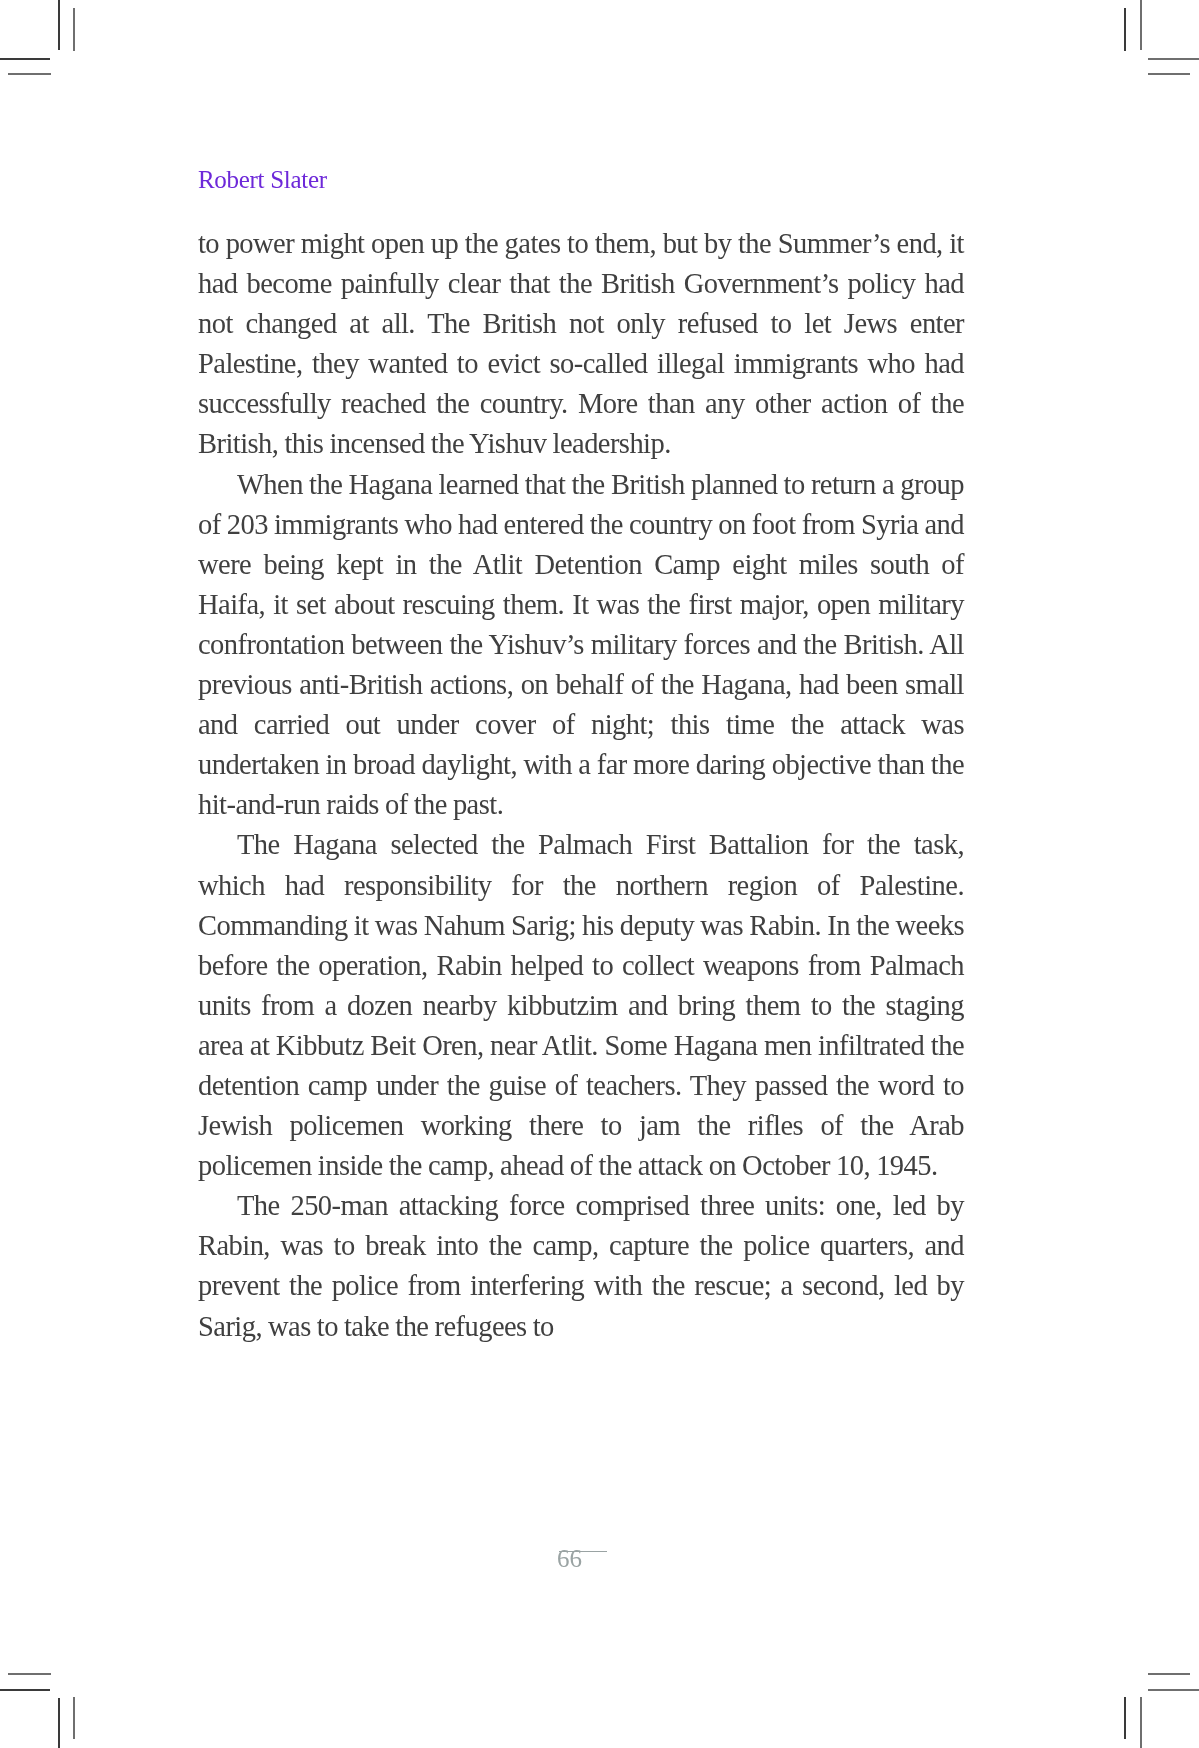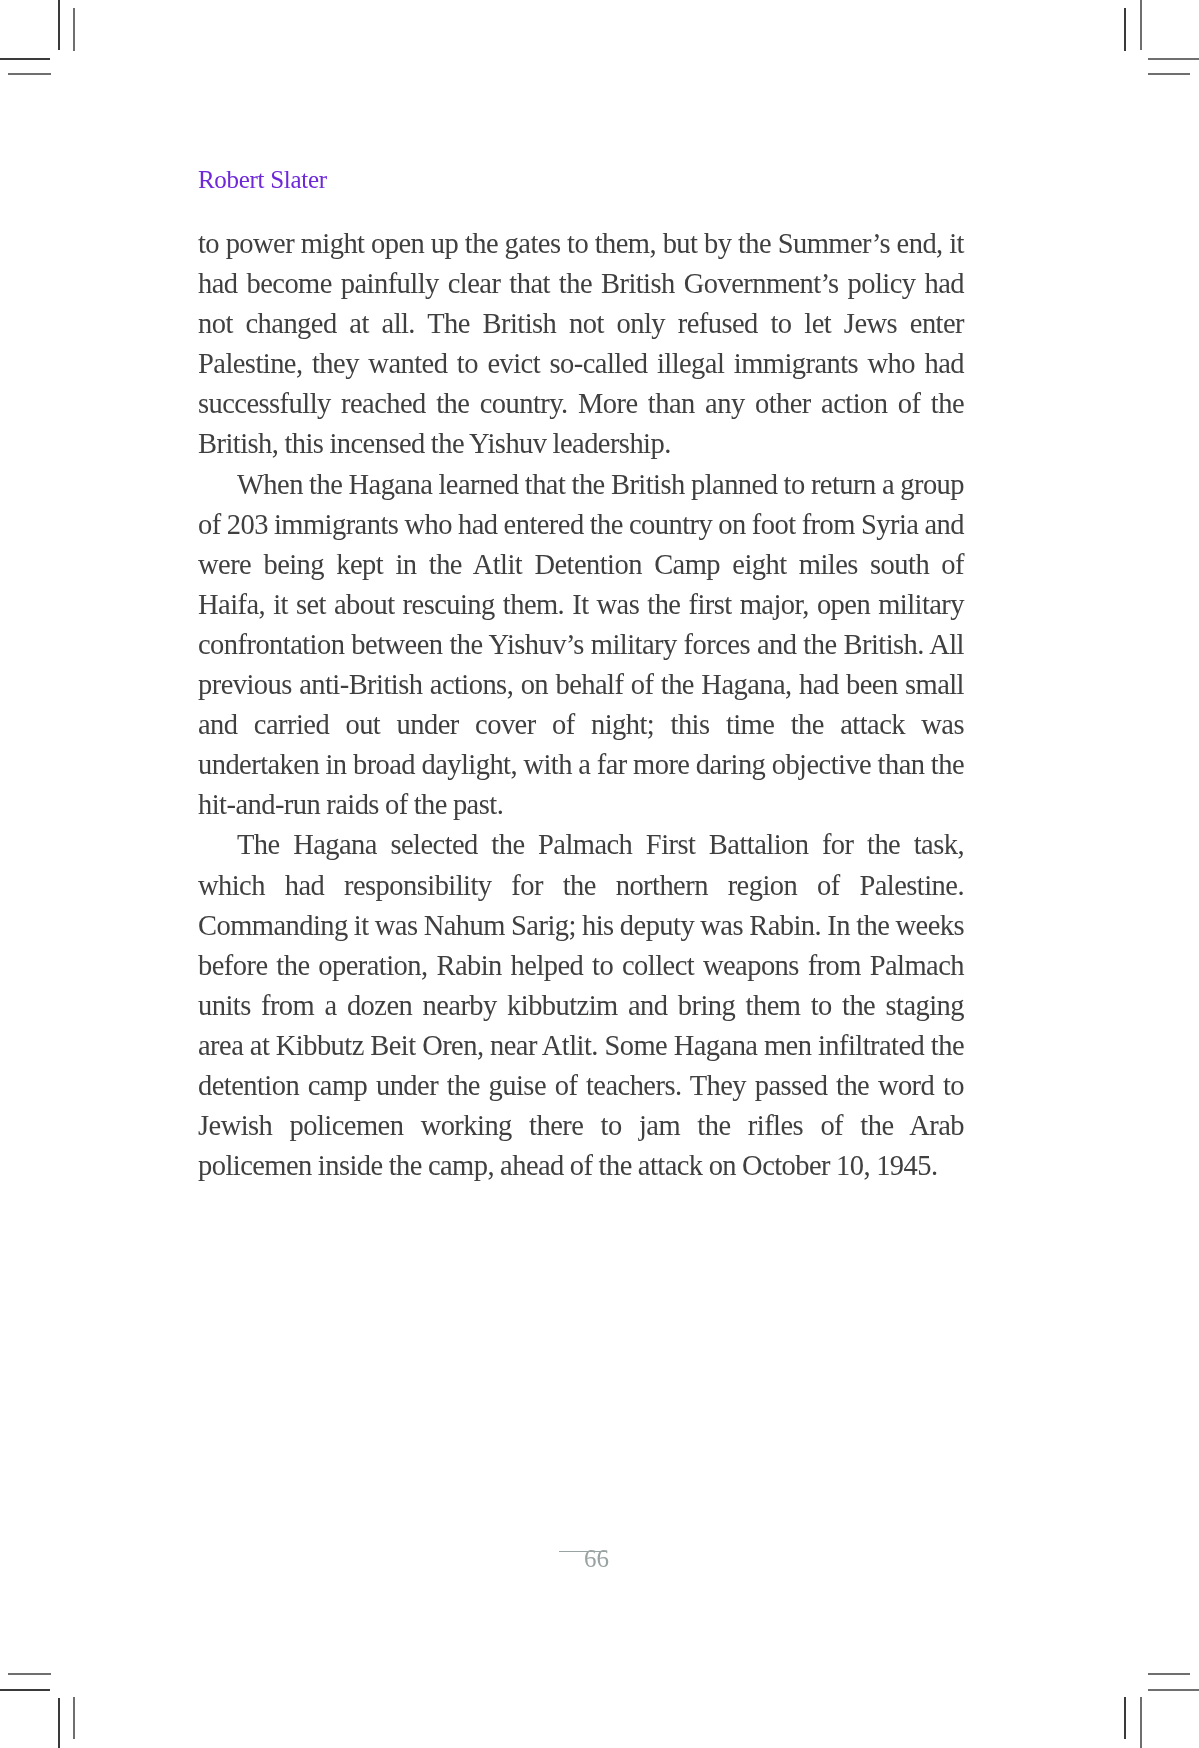--- a/index.html
+++ b/index.html
@@ -14,21 +14,21 @@
     .body-text {
       position: absolute; left: 198px; top: 224px; width: 766px;
       font-family: "Liberation Serif", serif; font-size: 28.5px;
       line-height: 40.1px; color: #404040; text-align: justify;
       letter-spacing: -0.55px; word-spacing: -0.5px;
     }
     .body-text p { margin: 0; }
     .body-text p.indent { text-indent: 39px; }
     .folio {
       position: absolute; left: 557px; top: 1545px; width: 52px;
-      text-align: right; font-family: "Liberation Serif", serif;
+      text-align: left; font-family: "Liberation Serif", serif;
       font-size: 25px; color: #9aa3a3;
     }
     .folio-rule { position: absolute; left: 559px; top: 1551px; width: 48px; height: 1px; background: #9aa3a3; }
   </style>
 </head>
 <body>
 
 <div class="mark dark" style="left:58px; top:0; width:2px; height:50px;"></div>
 <div class="mark" style="left:73px; top:8px; width:2px; height:43px;"></div>
 <div class="mark dark" style="left:0; top:58px; width:50px; height:2px;"></div>
@@ -48,16 +48,17 @@
 <div class="mark" style="left:1148px; top:1689px; width:51px; height:2px;"></div>
 <div class="mark dark" style="left:1124px; top:1697px; width:2px; height:42px;"></div>
 <div class="mark" style="left:1140px; top:1697px; width:2px; height:51px;"></div>
 
 <div class="running-head">Robert Slater</div>
 
 <div class="body-text">
   <p>to power might open up the gates to them, but by the Summer’s end, it had become painfully clear that the British Government’s policy had not changed at all. The British not only refused to let Jews enter Palestine, they wanted to evict so-called illegal immigrants who had successfully reached the country. More than any other action of the British, this incensed the Yishuv leadership.</p>
   <p class="indent">When the Hagana learned that the British planned to return a group of 203 immigrants who had entered the country on foot from Syria and were being kept in the Atlit Detention Camp eight miles south of Haifa, it set about rescuing them. It was the first major, open military confrontation between the Yishuv’s military forces and the British. All previous anti-British actions, on behalf of the Hagana, had been small and carried out under cover of night; this time the attack was undertaken in broad daylight, with a far more daring objective than the hit-and-run raids of the past.</p>
   <p class="indent">The Hagana selected the Palmach First Battalion for the task, which had responsibility for the northern region of Palestine. Commanding it was Nahum Sarig; his deputy was Rabin. In the weeks before the operation, Rabin helped to collect weapons from Palmach units from a dozen nearby kibbutzim and bring them to the staging area at Kibbutz Beit Oren, near Atlit. Some Hagana men infiltrated the detention camp under the guise of teachers. They passed the word to Jewish policemen working there to jam the rifles of the Arab policemen inside the camp, ahead of the attack on October 10, 1945.</p>
+  <p class="indent">The 250-man attacking force comprised three units: one, led by Rabin, was to break into the camp, capture the police quarters, and prevent the police from interfering with the rescue; a second, led by Sarig, was to take the refugees to</p>
 </div>
 
 <div class="folio-rule"></div>
 <div class="folio">66</div>
 
 </body></html>

